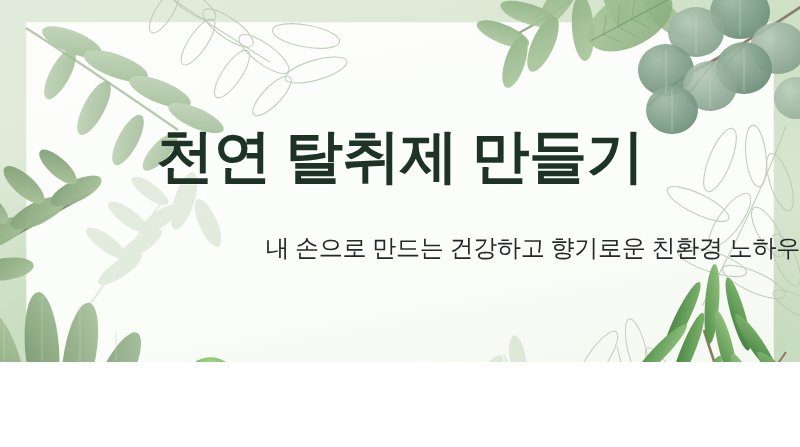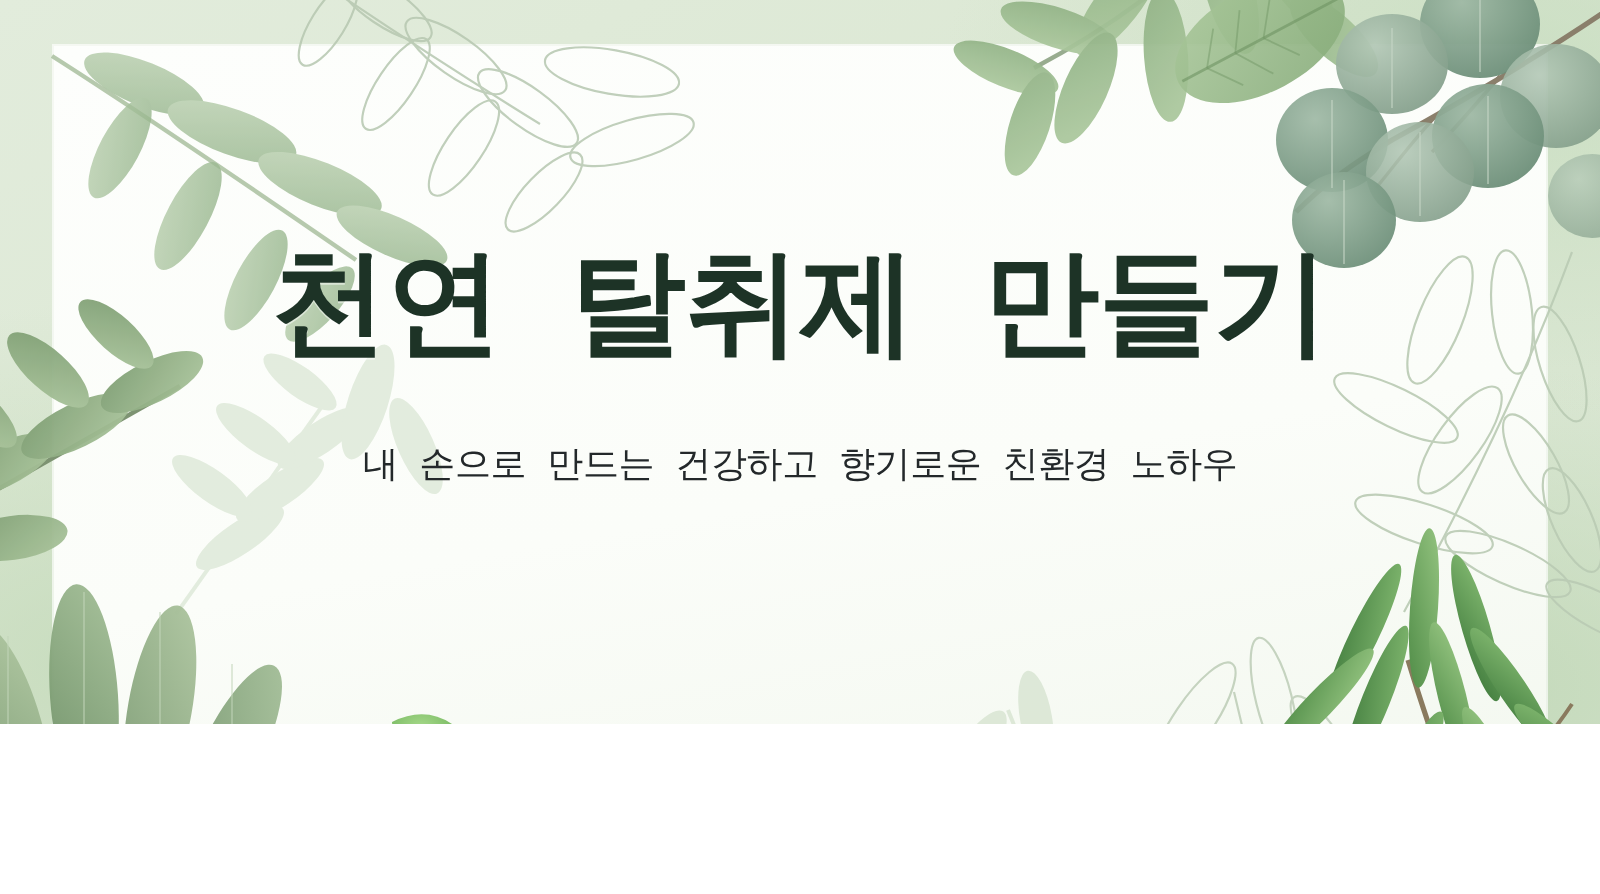--- a/index.html
+++ b/index.html
@@ -5,21 +5,21 @@
   html, body {
     margin: 0;
     padding: 0;
     background: #ffffff;
   }
   #canvas {
     position: relative;
     width: 800px;
     height: 362px;
     overflow: hidden;
-    font-family: Liberation Mono, monospace;
+    font-family: Liberation Serif, serif;
     background: linear-gradient(150deg, #e2ecdc 0%, #dce8d4 45%, #d9e6d2 100%);
   }
 
   
   .bg-wash {
     position: absolute;
     inset: 0;
     background:
       radial-gradient(ellipse 420px 260px at 8% 92%, rgba(196,218,186,.85), rgba(196,218,186,0) 70%),
       radial-gradient(ellipse 400px 240px at 95% 10%, rgba(198,220,190,.75), rgba(198,220,190,0) 72%),
@@ -63,25 +63,26 @@
     color: #1d3326;
     font-weight: 700;
     letter-spacing: -0.5px;
     line-height: 1.0;
     text-shadow: 0 1px 0 rgba(255,255,255,.5);
   }
   .title-line-1 { font-size: 58px; }
   .title-line-2 { font-size: 58px; margin-top: 8px; }
   .subtitle {
     display: block;
-    margin-top: 34px;
+    margin-top: 46px;
     color: #23282a;
-    font-size: 18px;
+    font-size: 24px;
     font-weight: 500;
     letter-spacing: -0.2px;
+    text-align: right;
   }
 </style>
 </head>
 <body>
 
 <div id="canvas">
 
   <div class="bg-wash"></div>
 
   <div class="panel"></div>

